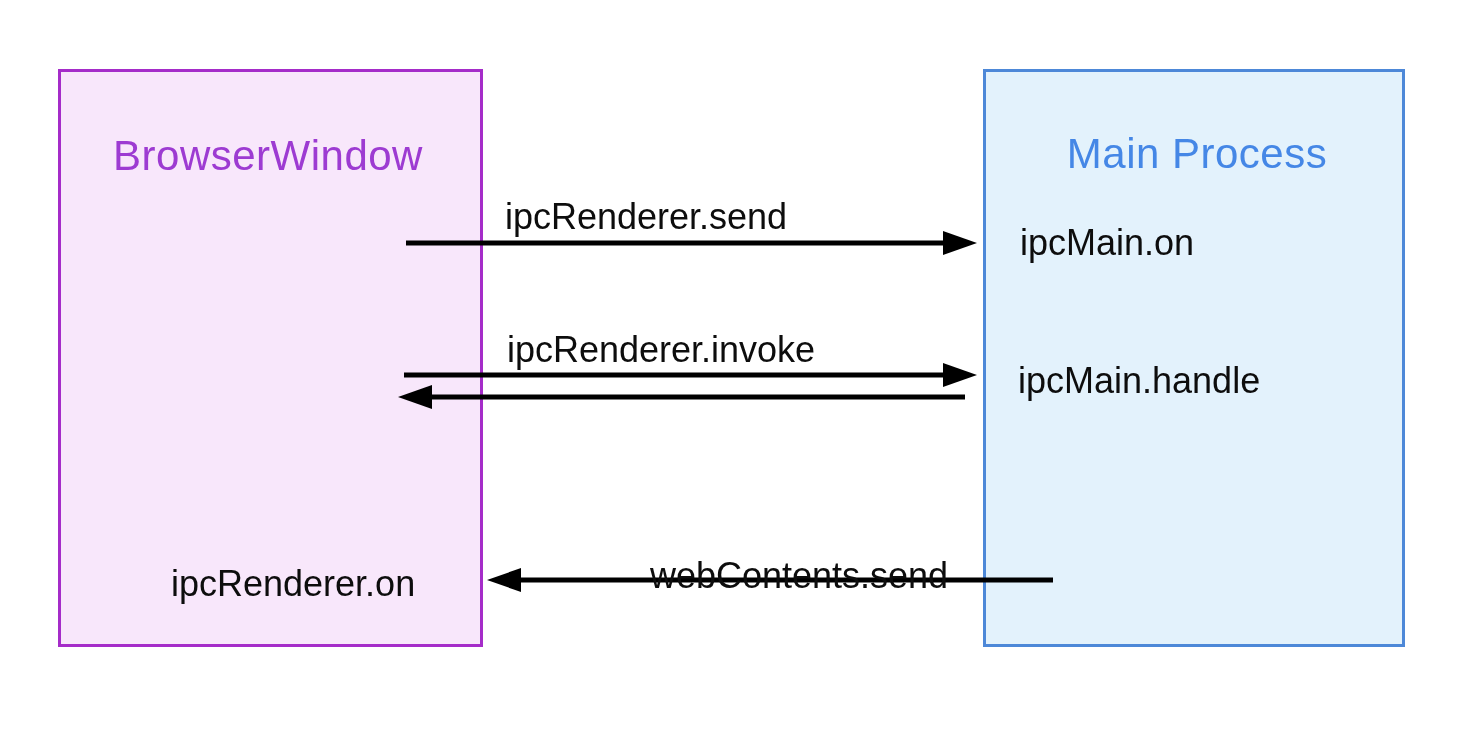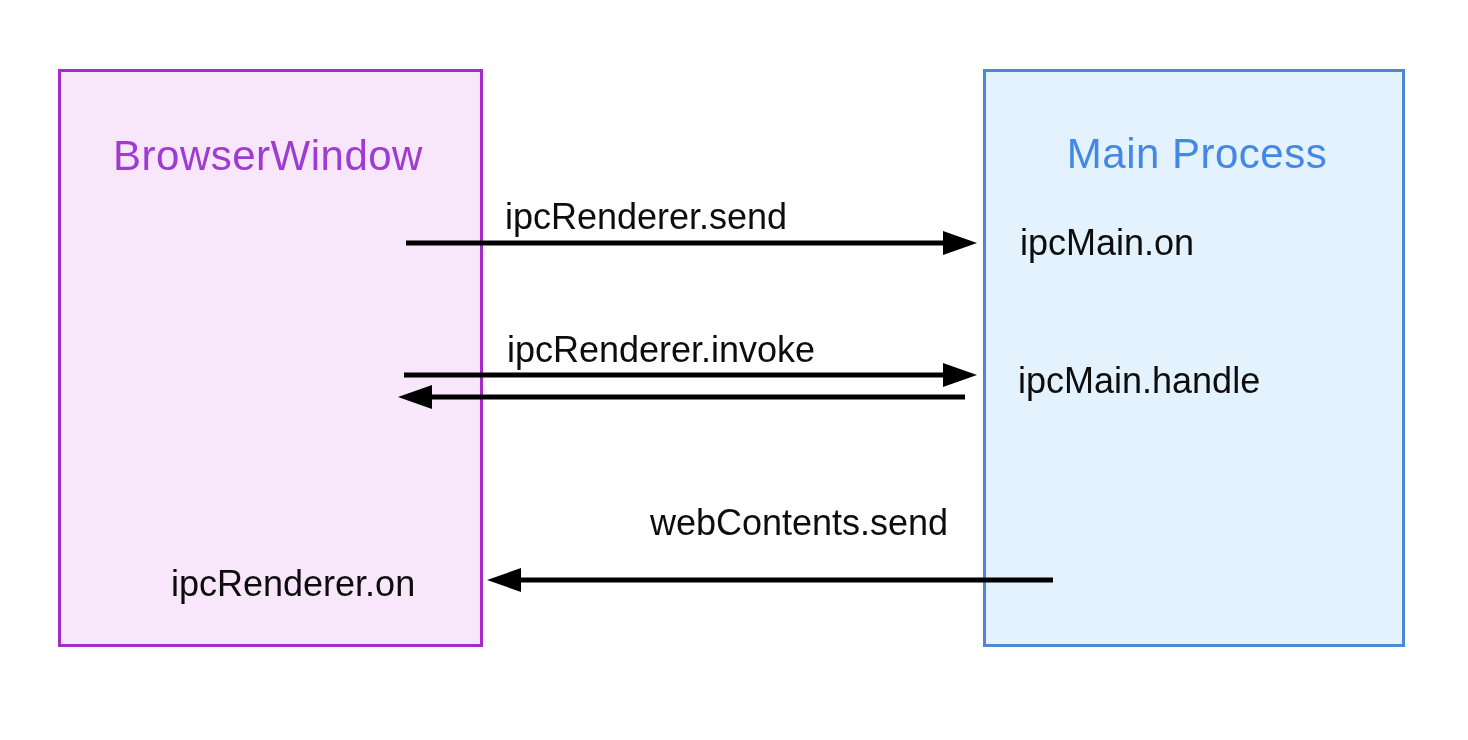--- a/index.html
+++ b/index.html
@@ -64,21 +64,21 @@
   .label-ipcrenderer-on{ left: 110px; top: 512px; } 
   .arrow-label {
     position: absolute;
     transform: translate(-50%, -50%);
     font-size: 36px;
     color: var(--label-color, #0d0d0d);
     white-space: nowrap;
   }
   .arrow-label-send        { left: 646px; top: 217px; }
   .arrow-label-invoke      { left: 661px; top: 350px; text-align: center; }
-  .arrow-label-webcontents { left: 799px; top: 523px; text-align: right; }
+  .arrow-label-webcontents { left: 799px; top: 576px; text-align: right; }
   .arrows-layer {
     position: absolute;
     left: 0; top: 0;
     width: 1468px;
     height: 740px;
     pointer-events: none;
   }
   .arrow-line {
     stroke: var(--arrow-color, #000000);
     stroke-width: 5;

